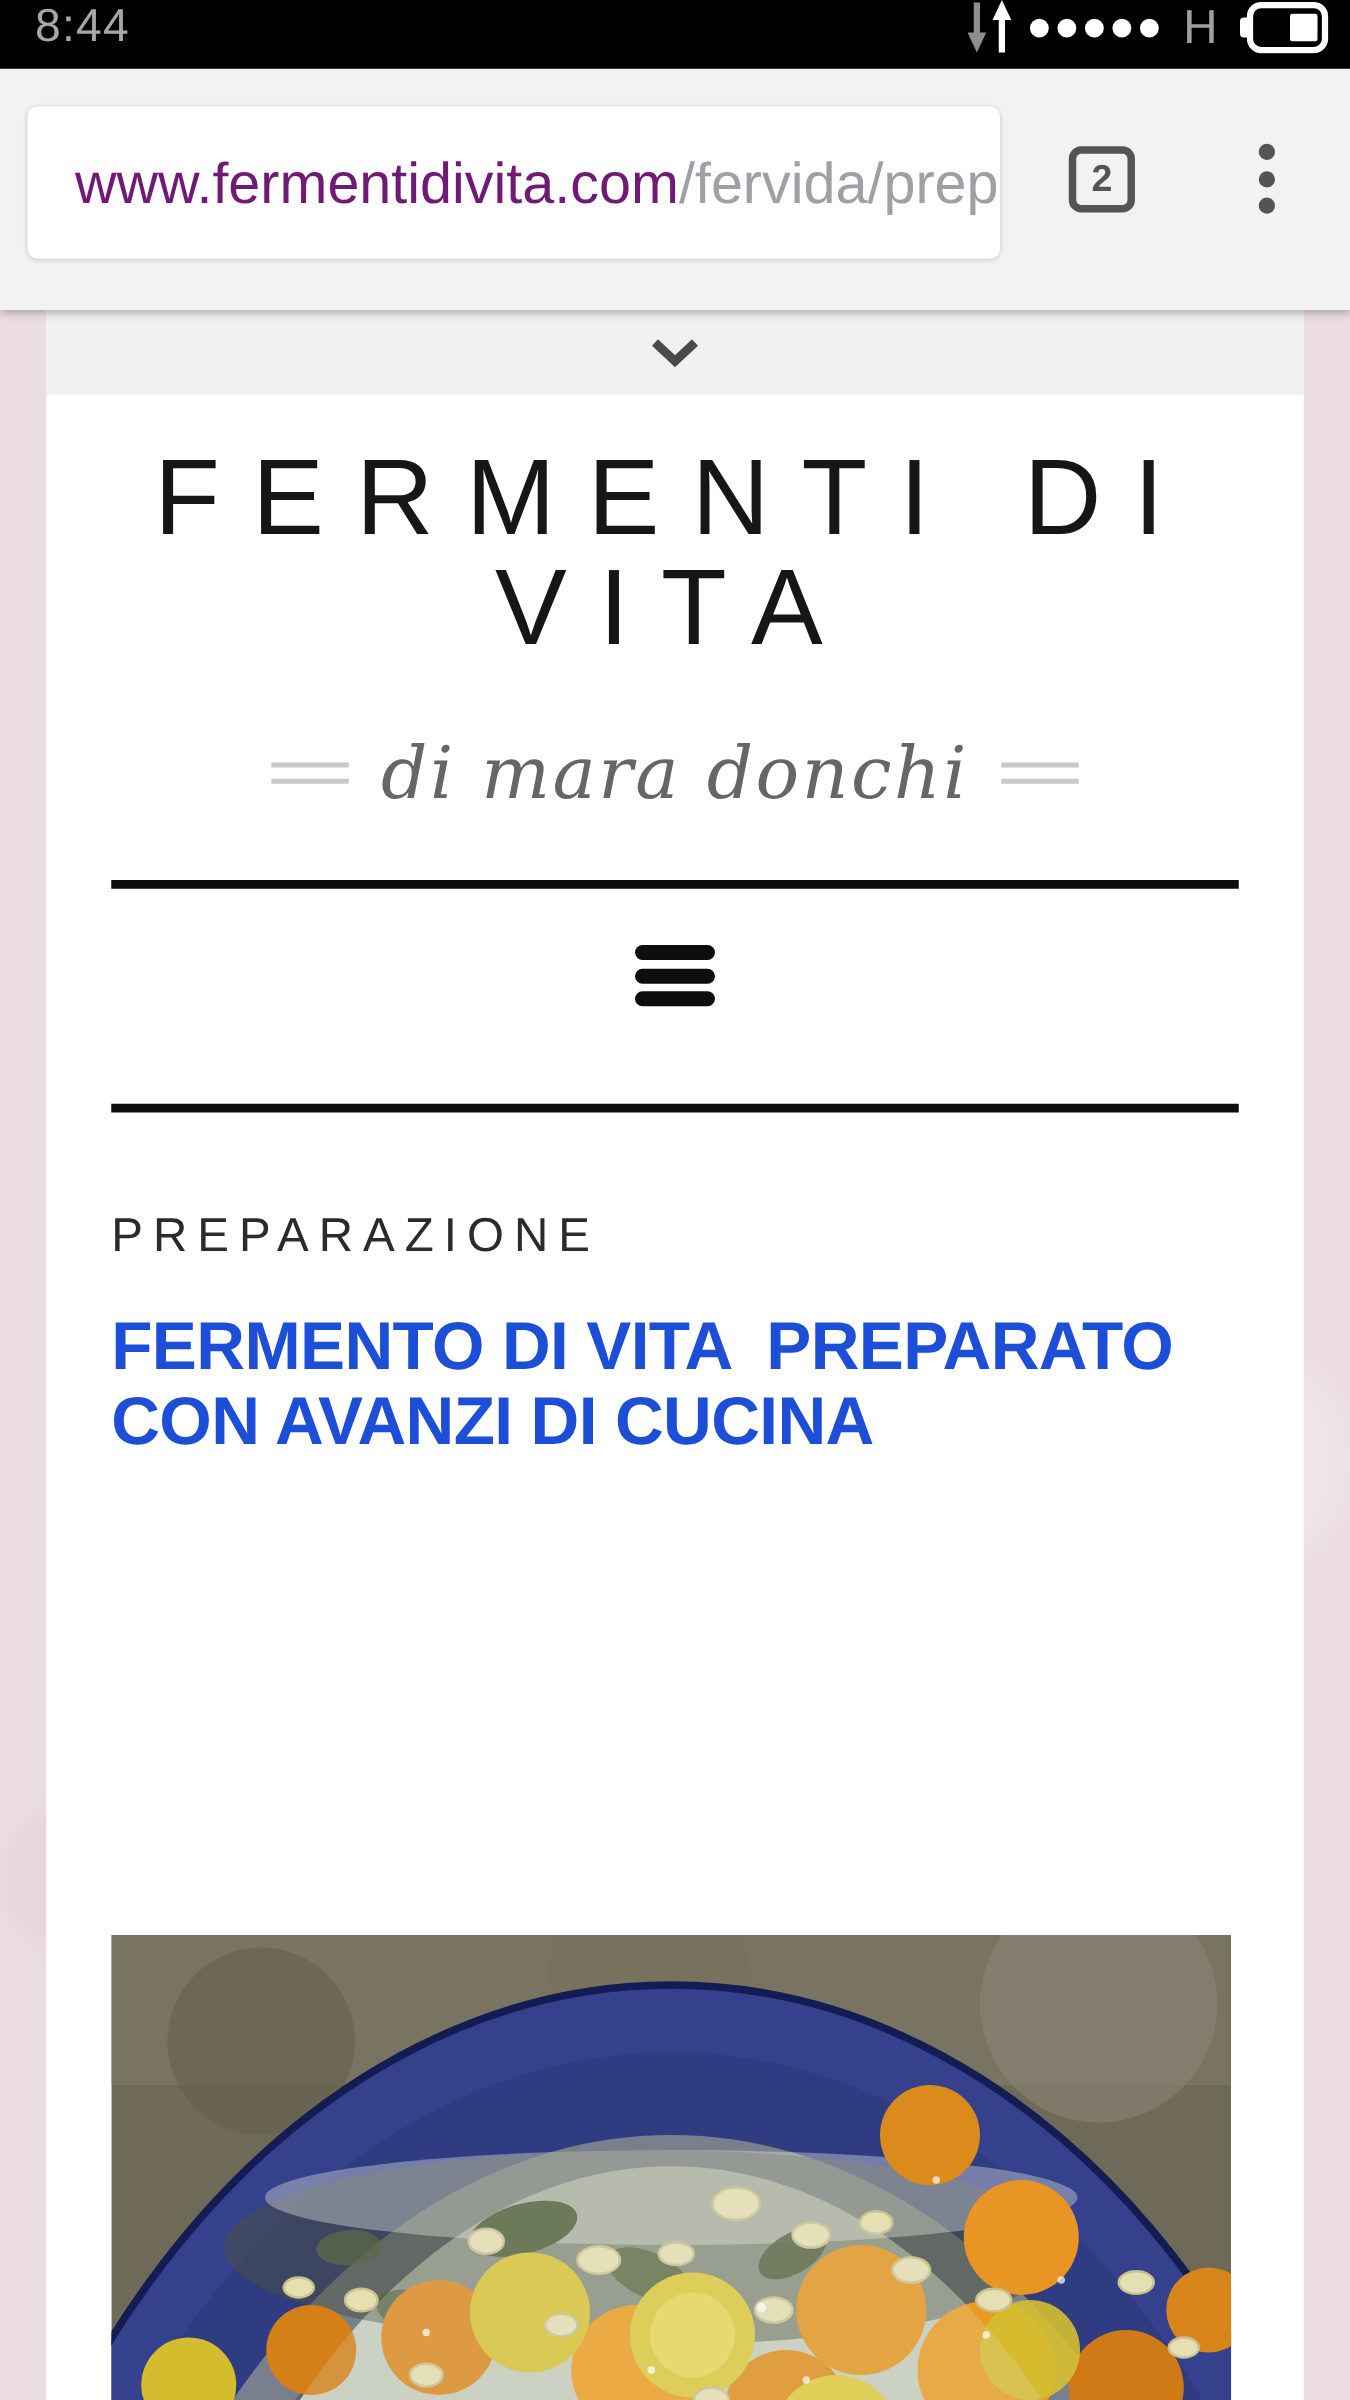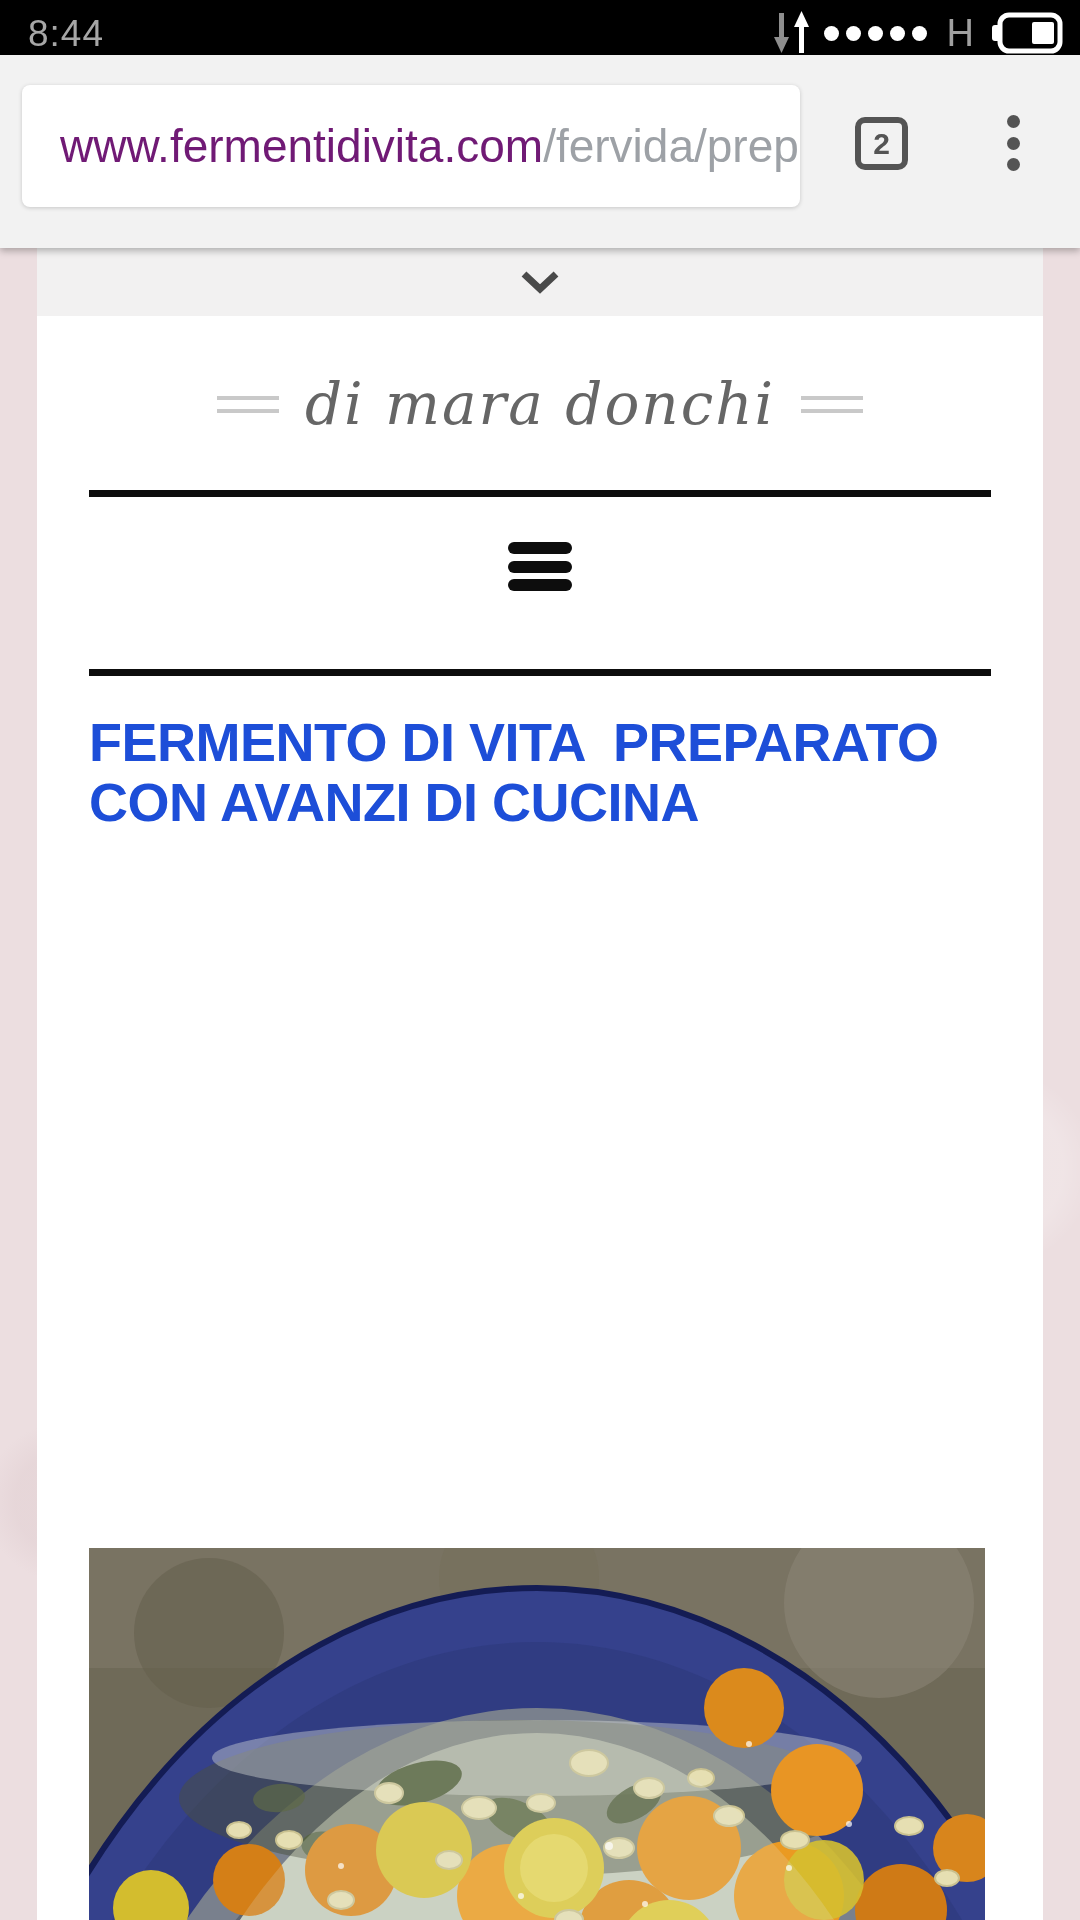--- a/index.html
+++ b/index.html
@@ -4,21 +4,21 @@
 <style>
   html,body{margin:0;padding:0;}
   body{
     width:1080px;height:1920px;position:relative;overflow:hidden;
     background:#ecdee0;
     font-family:"Liberation Sans", sans-serif;
   }
   
   .status-bar{
     position:absolute;top:0;left:0;width:1080px;height:55px;background:#000;
-    display:flex;align-items:flex-end;justify-content:space-between;z-index:10;
+    display:flex;align-items:flex-start;justify-content:space-between;z-index:10;
   }
   .status-time{color:#a7a7a7;font-size:37px;margin-left:28px;letter-spacing:1px;}
   .status-right{display:flex;align-items:center;gap:14px;margin-right:16px;}
   .sig-dots{display:flex;gap:7px;align-items:center;}
   .sig-dot{width:15px;height:15px;border-radius:50%;background:#fff;}
   .net-type{color:#a0a0a0;font-size:38px;margin:0 4px 0 6px;}
   
   .toolbar{
     position:absolute;top:55px;left:0;width:1080px;height:193px;background:#f2f2f2;
     box-shadow:0 3px 7px rgba(0,0,0,.28);z-index:9;
@@ -137,20 +137,21 @@
 <div class="page-bg"></div>
 
 <div class="content-col">
 
   <div class="collapse-strip">
     <svg width="40" height="24" viewBox="0 0 40 24">
       <polyline points="4,4 20,19 36,4" fill="none" stroke="#4a4a4a" stroke-width="7" stroke-linecap="butt"></polyline>
     </svg>
   </div>
 
+  <h1 class="site-title"><span>FERMENTI DI</span><br><span>VITA</span></h1>
 
   <div class="tagline-row">
     <div class="tagline-divider">
         <span></span>
         <span></span>
       </div>
     <div class="tagline-text">di mara donchi</div>
     <div class="tagline-divider">
         <span></span>
         <span></span>
@@ -158,20 +159,21 @@
   </div>
 
   <div class="nav-bar">
     <button class="hamburger">
       <span></span>
       <span></span>
       <span></span>
     </button>
   </div>
 
+  <div class="category">PREPARAZIONE</div>
 
   <h2 class="article-title">FERMENTO DI VITA  PREPARATO CON AVANZI DI CUCINA</h2>
 
 
   <div class="article-photo">
     <svg width="896" height="380" viewBox="0 0 896 380">
 
       <rect x="0" y="0" width="896" height="380" fill="#6f6a58"></rect>
       <rect x="0" y="0" width="896" height="120" fill="#7d7766" opacity="0.7"></rect>
       <circle cx="790" cy="55" r="95" fill="#8a8474" opacity="0.6"></circle>

